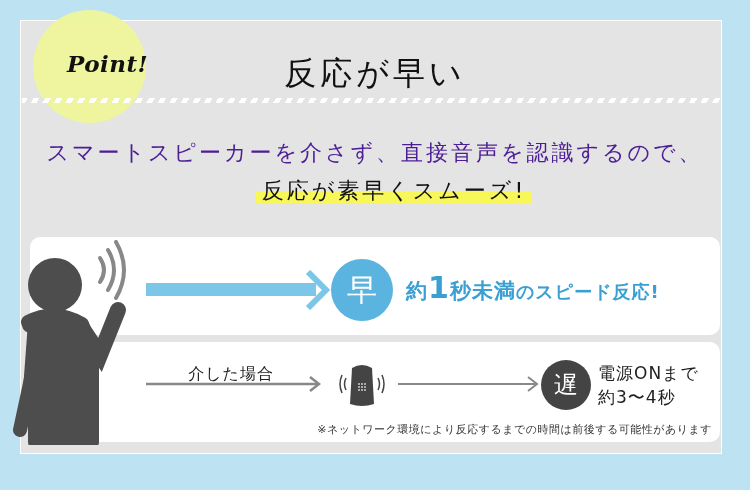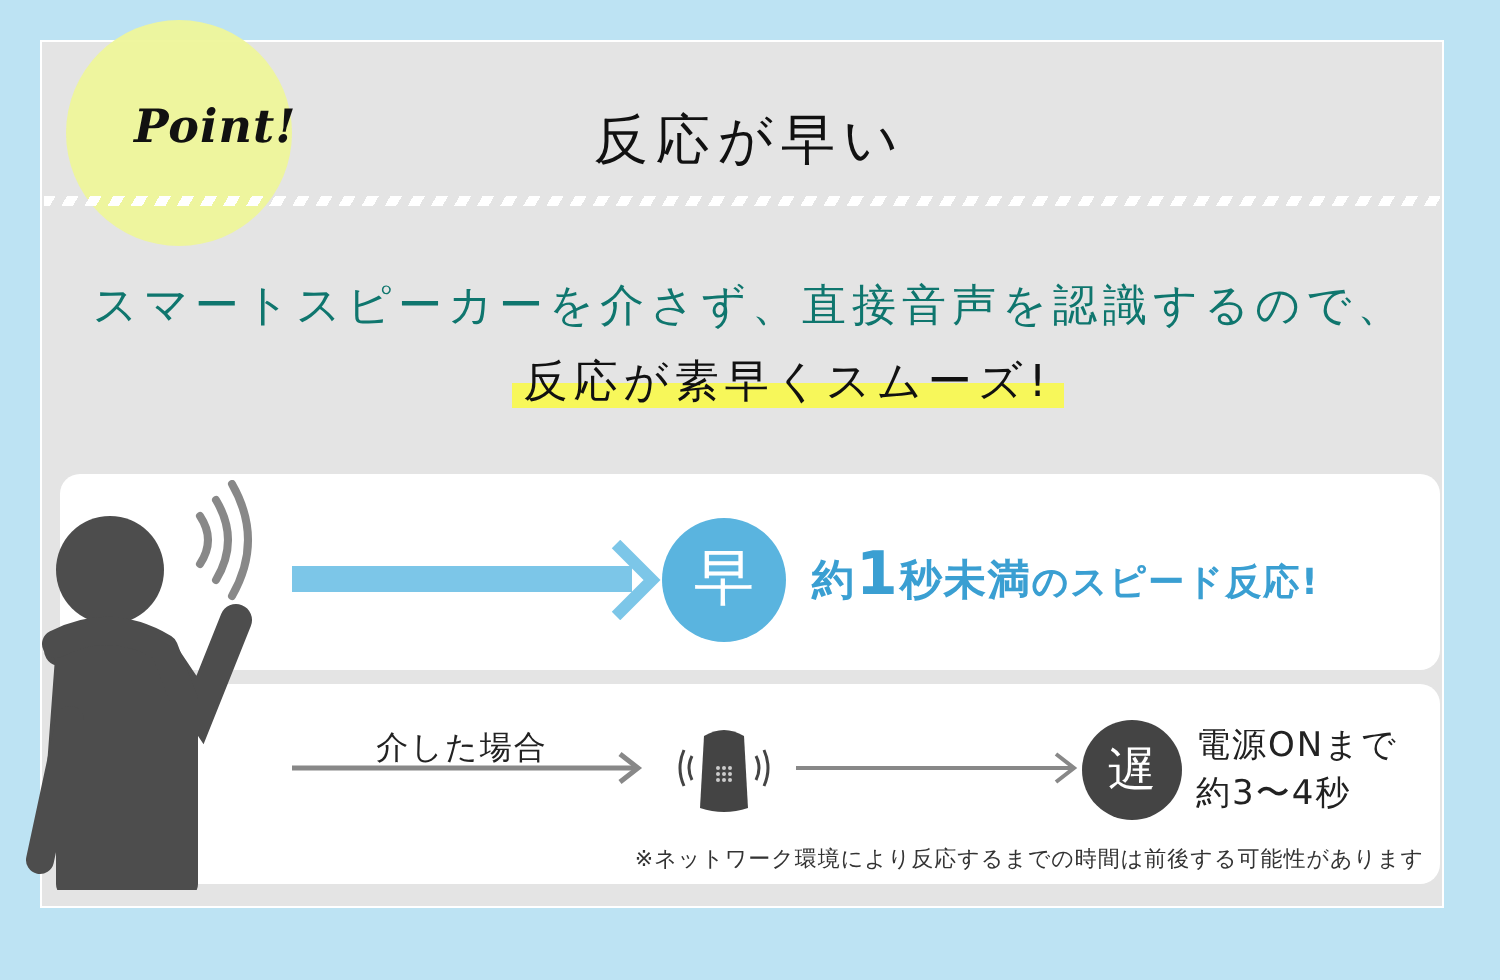--- a/index.html
+++ b/index.html
@@ -17,29 +17,29 @@
     position: absolute; left: 33px; top: 10px; width: 113px; height: 113px;
     border-radius: 50%; background: #eef59a; opacity: .95;
   }
   .badge-text {
     position: absolute; left: 50px; top: 50px; width: 110px;
     font-family: "DejaVu Serif", serif; font-style: italic; font-weight: bold;
     font-size: 23px; color: #111; letter-spacing: 0.5px; margin-left: 17px;
   }
   .title {
     position: absolute; left: 0; top: 52px; width: 750px; text-align: center;
-    font-size: 27px; color: #111; letter-spacing: 4px;
+    font-size: 32px; color: #111; letter-spacing: 4px;
   }
   .dashes {
     position: absolute; left: 22px; top: 98px; width: 698px; height: 5px;
     background: repeating-linear-gradient(120deg, #ffffff 0 5px, transparent 5px 10px);
   }
   .lead {
     position: absolute; left: 0; top: 138px; width: 750px; text-align: center;
-    font-size: 22px; color: #0f766e; letter-spacing: 3px;
+    font-size: 22px; color: #4c1d95; letter-spacing: 3px;
   }
   .highlight-line {
     position: absolute; left: 0; top: 176px; width: 750px; text-align: center;
     font-size: 22px; color: #111; letter-spacing: 3px;
   }
   .hl {
     background: linear-gradient(transparent 50%, #f7f75a 50%);
     padding: 0 6px;
     margin-left: 38px;
   }

